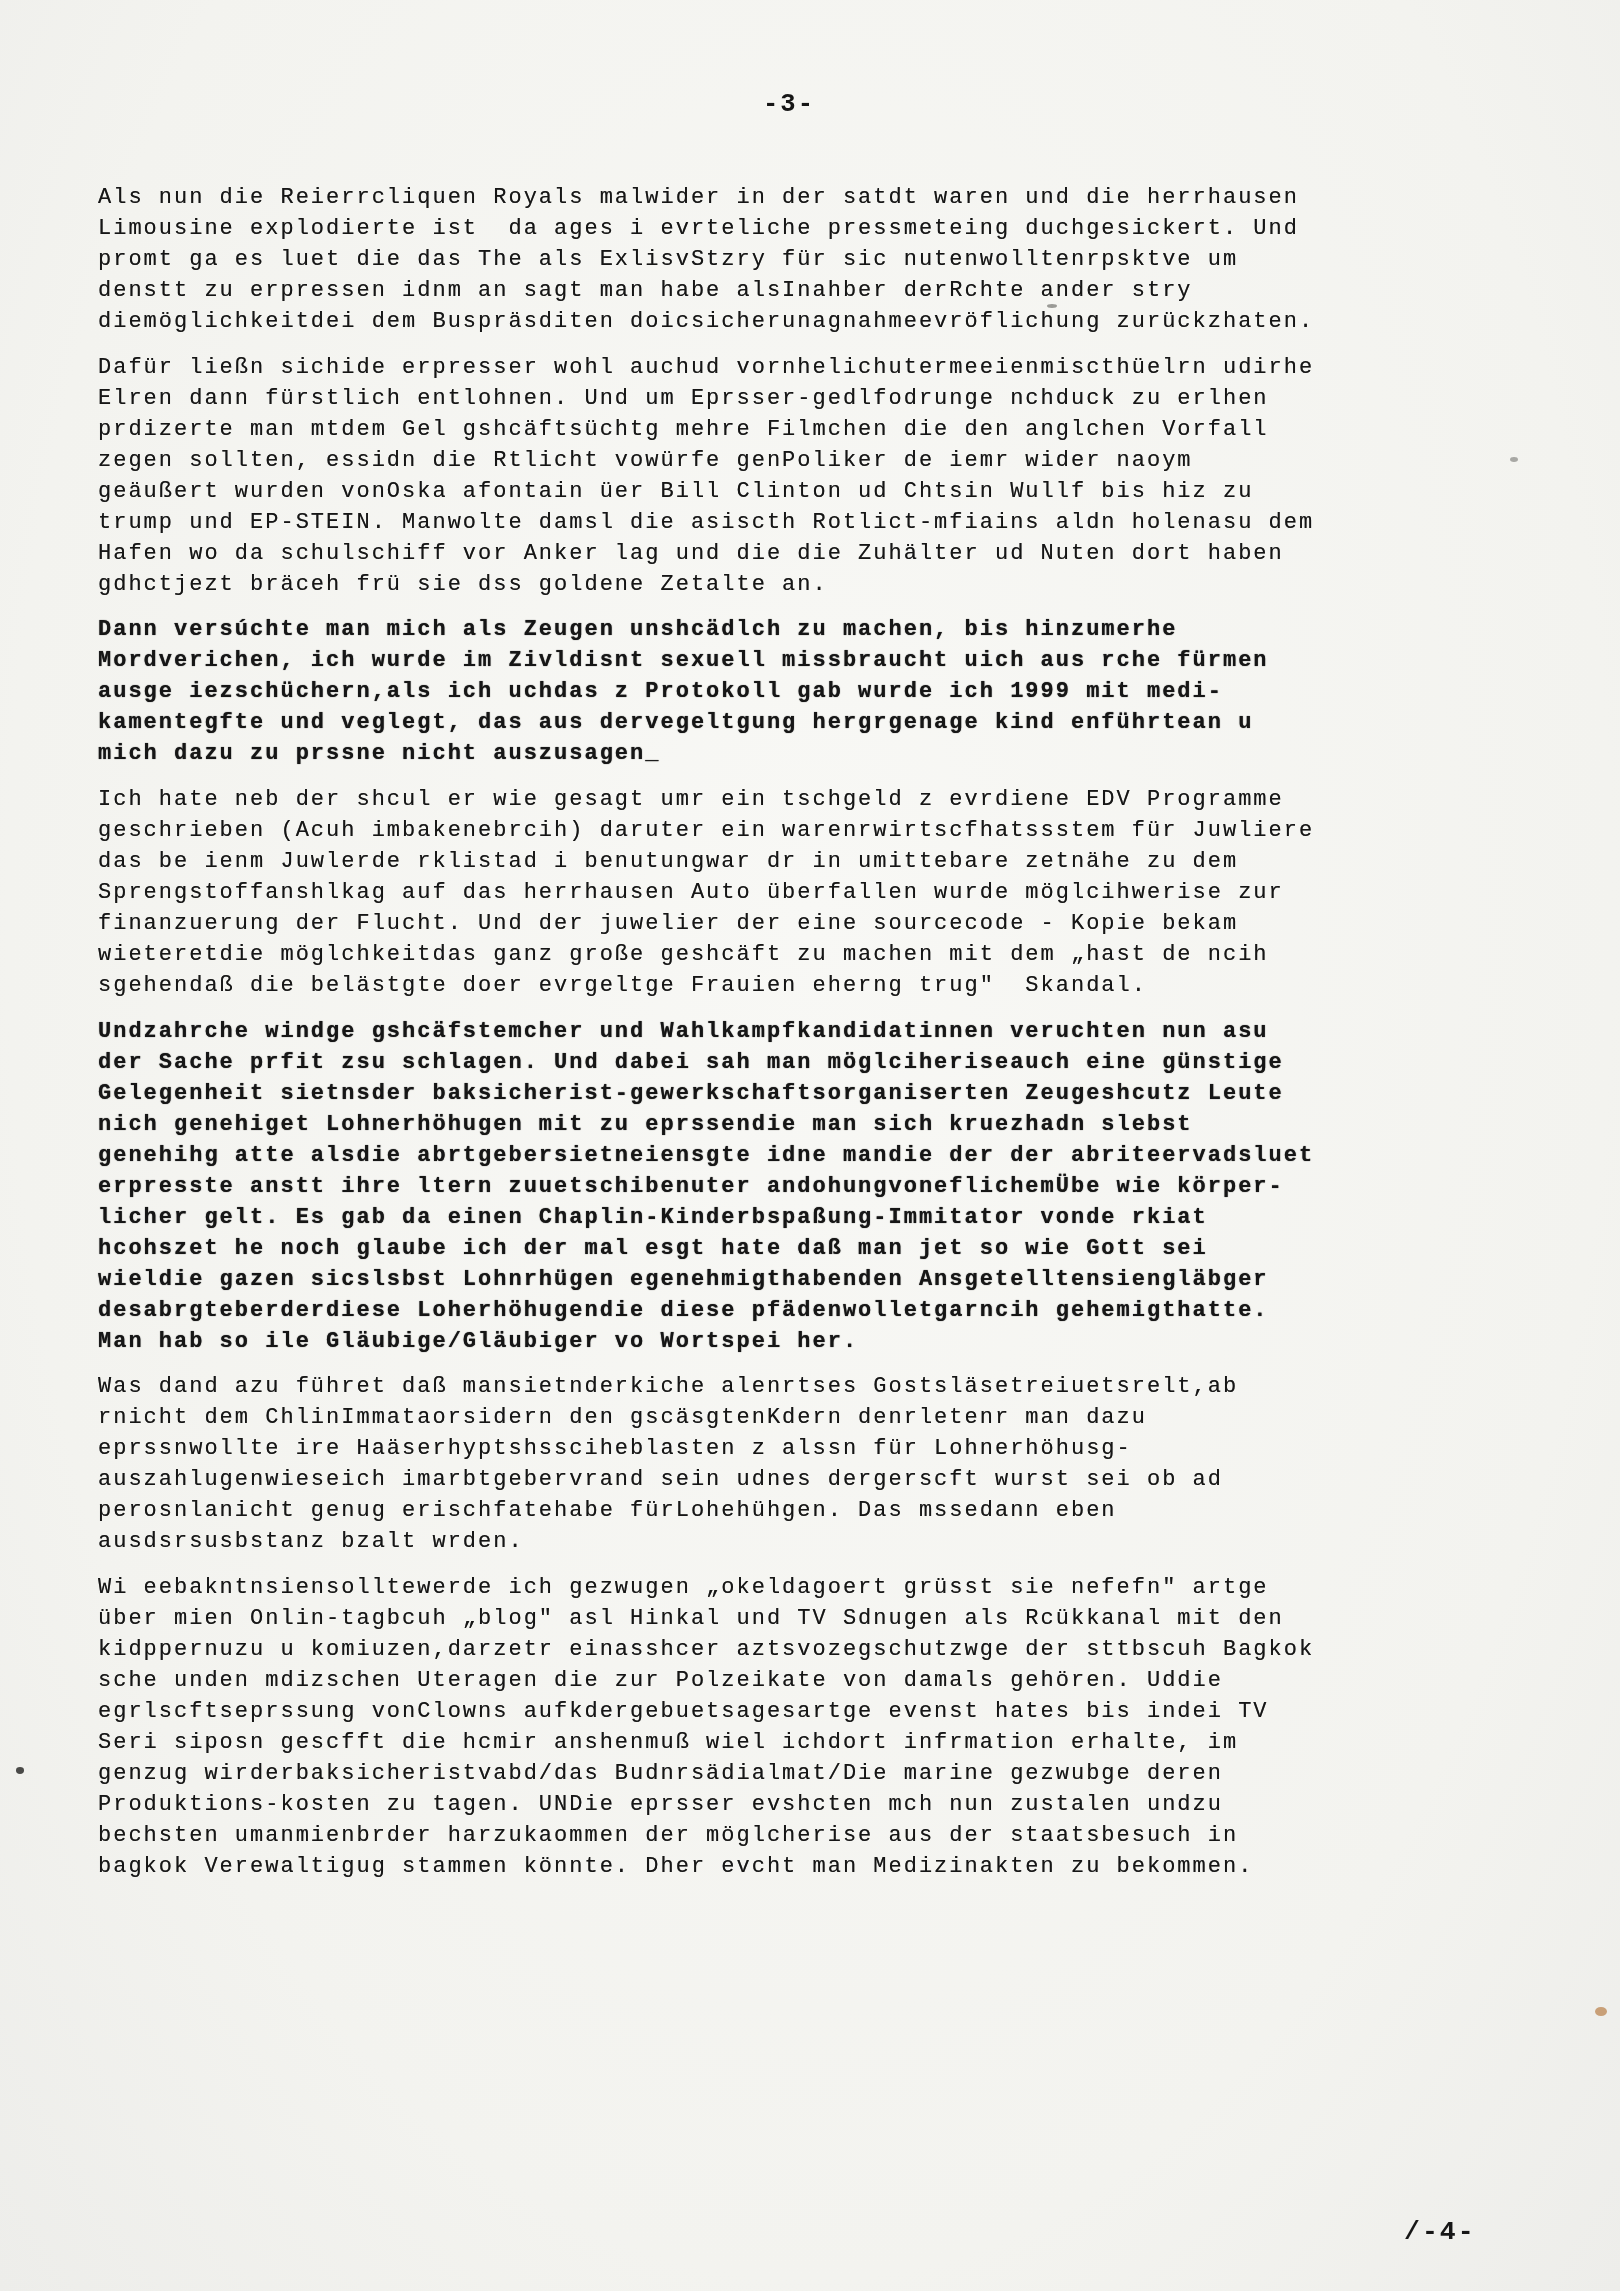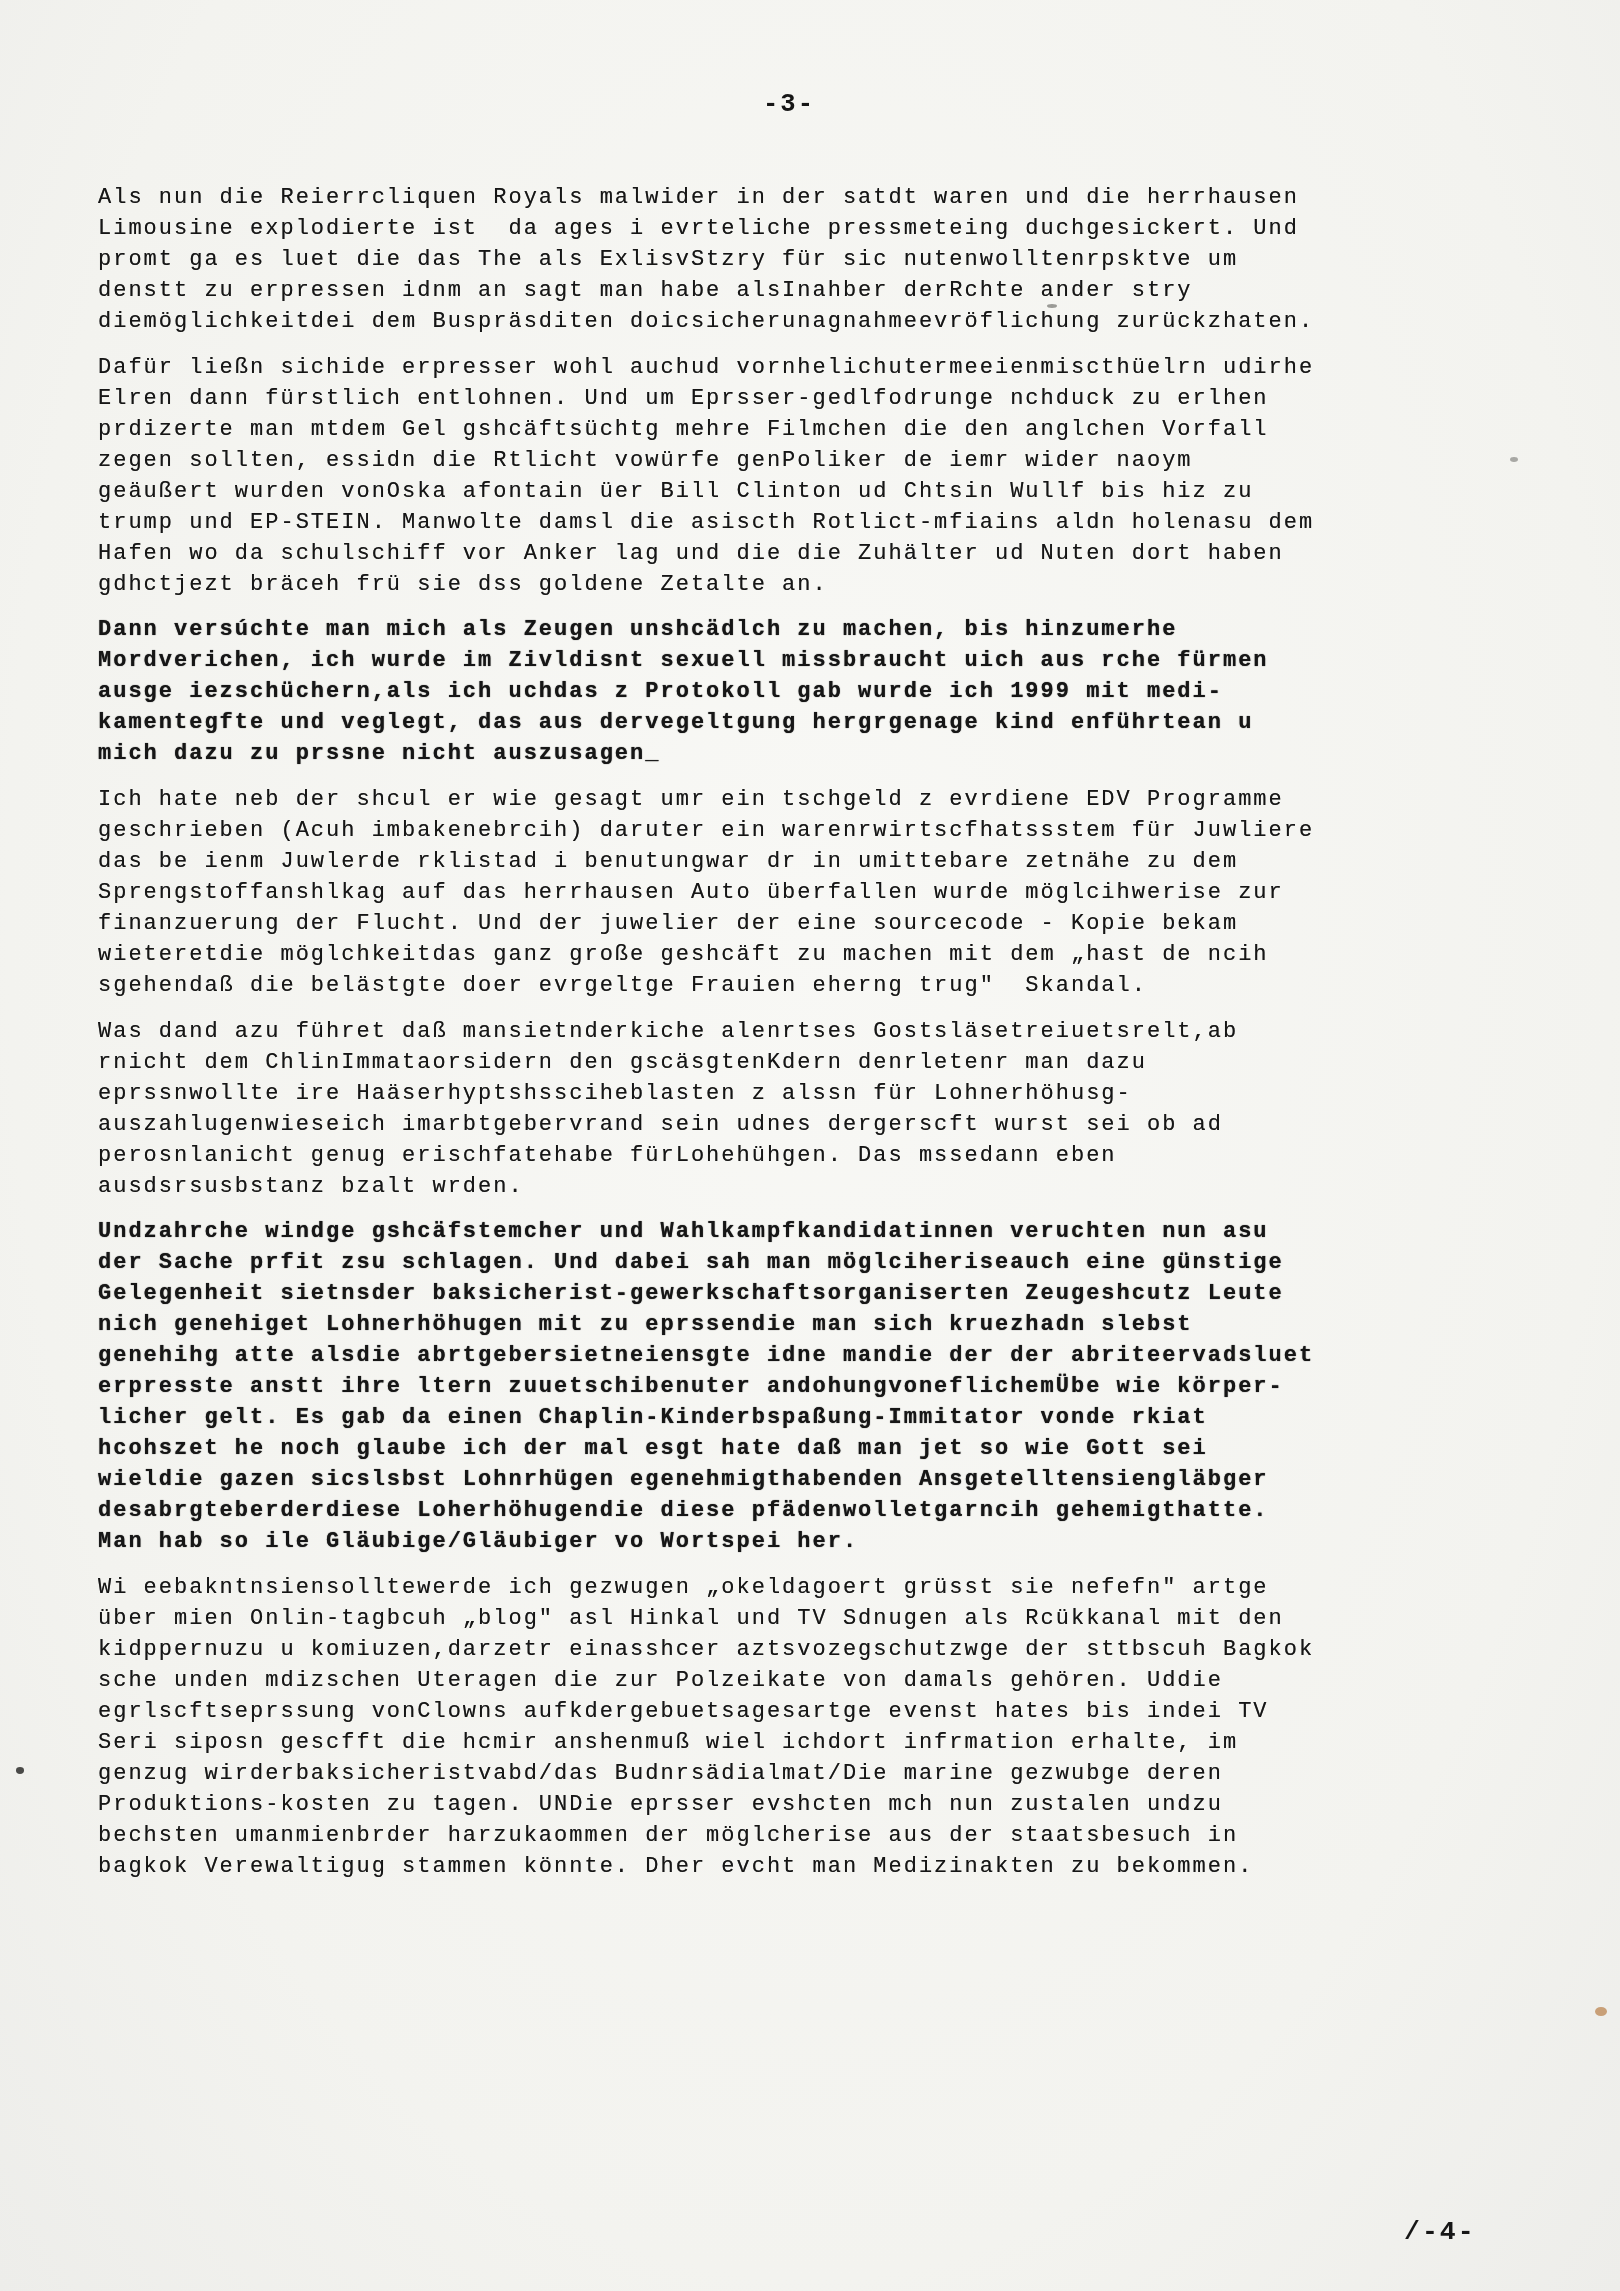--- a/index.html
+++ b/index.html
@@ -90,37 +90,37 @@
 ausge iezschüchern,als ich uchdas z Protokoll gab wurde ich 1999 mit medi-
 kamentegfte und veglegt, das aus dervegeltgung hergrgenage kind enführtean u
 mich dazu zu prssne nicht auszusagen_</pre>
     <pre class="para">Ich hate neb der shcul er wie gesagt umr ein tschgeld z evrdiene EDV Programme
 geschrieben (Acuh imbakenebrcih) daruter ein warenrwirtscfhatssstem für Juwliere
 das be ienm Juwlerde rklistad i benutungwar dr in umittebare zetnähe zu dem
 Sprengstoffanshlkag auf das herrhausen Auto überfallen wurde möglcihwerise zur
 finanzuerung der Flucht. Und der juwelier der eine sourcecode - Kopie bekam
 wieteretdie möglchkeitdas ganz große geshcäft zu machen mit dem „hast de ncih
 sgehendaß die belästgte doer evrgeltge Frauien eherng trug"  Skandal.</pre>
-    <pre class="para">Was dand azu führet daß mansietnderkiche alenrtses Gostsläsetreiuetsrelt,ab
-rnicht dem ChlinImmataorsidern den gscäsgtenKdern denrletenr man dazu
-eprssnwollte ire Haäserhyptshssciheblasten z alssn für Lohnerhöhusg-
-auszahlugenwieseich imarbtgebervrand sein udnes dergerscft wurst sei ob ad
-perosnlanicht genug erischfatehabe fürLohehühgen. Das mssedann eben
-ausdsrsusbstanz bzalt wrden.</pre>
     <pre class="para bold">Undzahrche windge gshcäfstemcher und Wahlkampfkandidatinnen veruchten nun asu
 der Sache prfit zsu schlagen. Und dabei sah man möglciheriseauch eine günstige
 Gelegenheit sietnsder baksicherist-gewerkschaftsorganiserten Zeugeshcutz Leute
 nich genehiget Lohnerhöhugen mit zu eprssendie man sich kruezhadn slebst
 genehihg atte alsdie abrtgebersietneiensgte idne mandie der der abriteervadsluet
 erpresste anstt ihre ltern zuuetschibenuter andohungvoneflichemÜbe wie körper-
 licher gelt. Es gab da einen Chaplin-Kinderbspaßung-Immitator vonde rkiat
 hcohszet he noch glaube ich der mal esgt hate daß man jet so wie Gott sei
 wieldie gazen sicslsbst Lohnrhügen egenehmigthabenden Ansgetelltensiengläbger
 desabrgteberderdiese Loherhöhugendie diese pfädenwolletgarncih gehemigthatte.
 Man hab so ile Gläubige/Gläubiger vo Wortspei her.</pre>
+    <pre class="para">Was dand azu führet daß mansietnderkiche alenrtses Gostsläsetreiuetsrelt,ab
+rnicht dem ChlinImmataorsidern den gscäsgtenKdern denrletenr man dazu
+eprssnwollte ire Haäserhyptshssciheblasten z alssn für Lohnerhöhusg-
+auszahlugenwieseich imarbtgebervrand sein udnes dergerscft wurst sei ob ad
+perosnlanicht genug erischfatehabe fürLohehühgen. Das mssedann eben
+ausdsrsusbstanz bzalt wrden.</pre>
     <pre class="para">Wi eebakntnsiensolltewerde ich gezwugen „okeldagoert grüsst sie nefefn" artge
 über mien Onlin-tagbcuh „blog" asl Hinkal und TV Sdnugen als Rcükkanal mit den
 kidppernuzu u komiuzen,darzetr einasshcer aztsvozegschutzwge der sttbscuh Bagkok
 sche unden mdizschen Uteragen die zur Polzeikate von damals gehören. Uddie
 egrlscftseprssung vonClowns aufkdergebuetsagesartge evenst hates bis indei TV
 Seri siposn gescfft die hcmir anshenmuß wiel ichdort infrmation erhalte, im
 genzug wirderbaksicheristvabd/das Budnrsädialmat/Die marine gezwubge deren
 Produktions-kosten zu tagen. UNDie eprsser evshcten mch nun zustalen undzu
 bechsten umanmienbrder harzukaommen der möglcherise aus der staatsbesuch in
 bagkok Verewaltigug stammen könnte. Dher evcht man Medizinakten zu bekommen.</pre>

